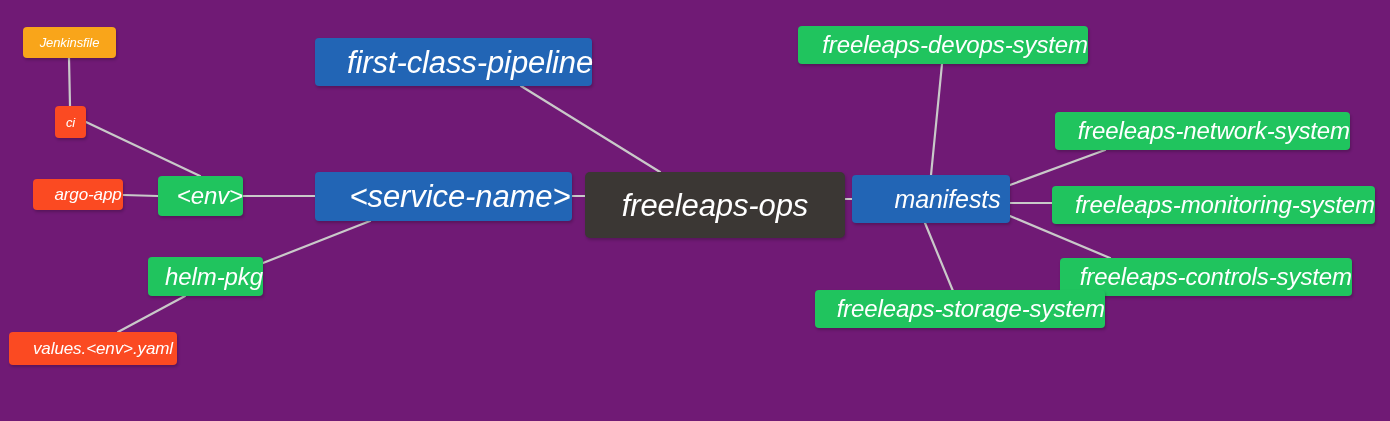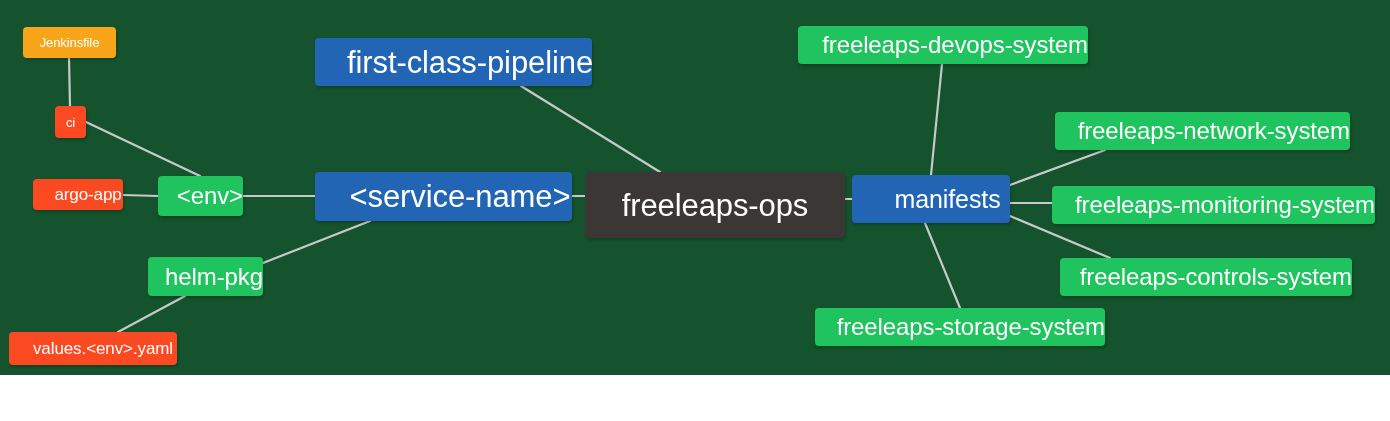--- a/index.html
+++ b/index.html
@@ -7,23 +7,24 @@
     margin: 0;
     padding: 0;
     background: #ffffff;
   }
   body {
     font-family: "Liberation Sans", sans-serif;
   }
   #mindmap {
     position: relative;
     width: 1390px;
-    height: 375px;
-    background: #14532d;
+    height: 421px;
+    background: #701a75;
     overflow: hidden;
+    font-style: italic;
   }
   #edges {
     position: absolute;
     left: 0;
     top: 0;
     width: 1390px;
     height: 421px;
     pointer-events: none;
   }
   .node {
@@ -122,18 +123,18 @@
       </div>
       <div class="node n-green s-md" style="left: 1055px; top: 112px; width: 295px; height: 38px;">
         <span>freeleaps-network-system</span>
       </div>
       <div class="node n-green s-md" style="left: 1052px; top: 186px; width: 323px; height: 38px; padding-left: 28px;">
         <span>freeleaps-monitoring-system</span>
       </div>
       <div class="node n-green s-md" style="left: 1060px; top: 258px; width: 292px; height: 38px;">
         <span>freeleaps-controls-system</span>
       </div>
-      <div class="node n-green s-md" style="left: 815px; top: 308px; width: 290px; height: 38px; padding-left: 31px;">
+      <div class="node n-green s-md" style="left: 815px; top: 290px; width: 290px; height: 38px; padding-left: 31px;">
         <span>freeleaps-storage-system</span>
       </div>
     </div>
 
 </div>
 
 </body></html>

